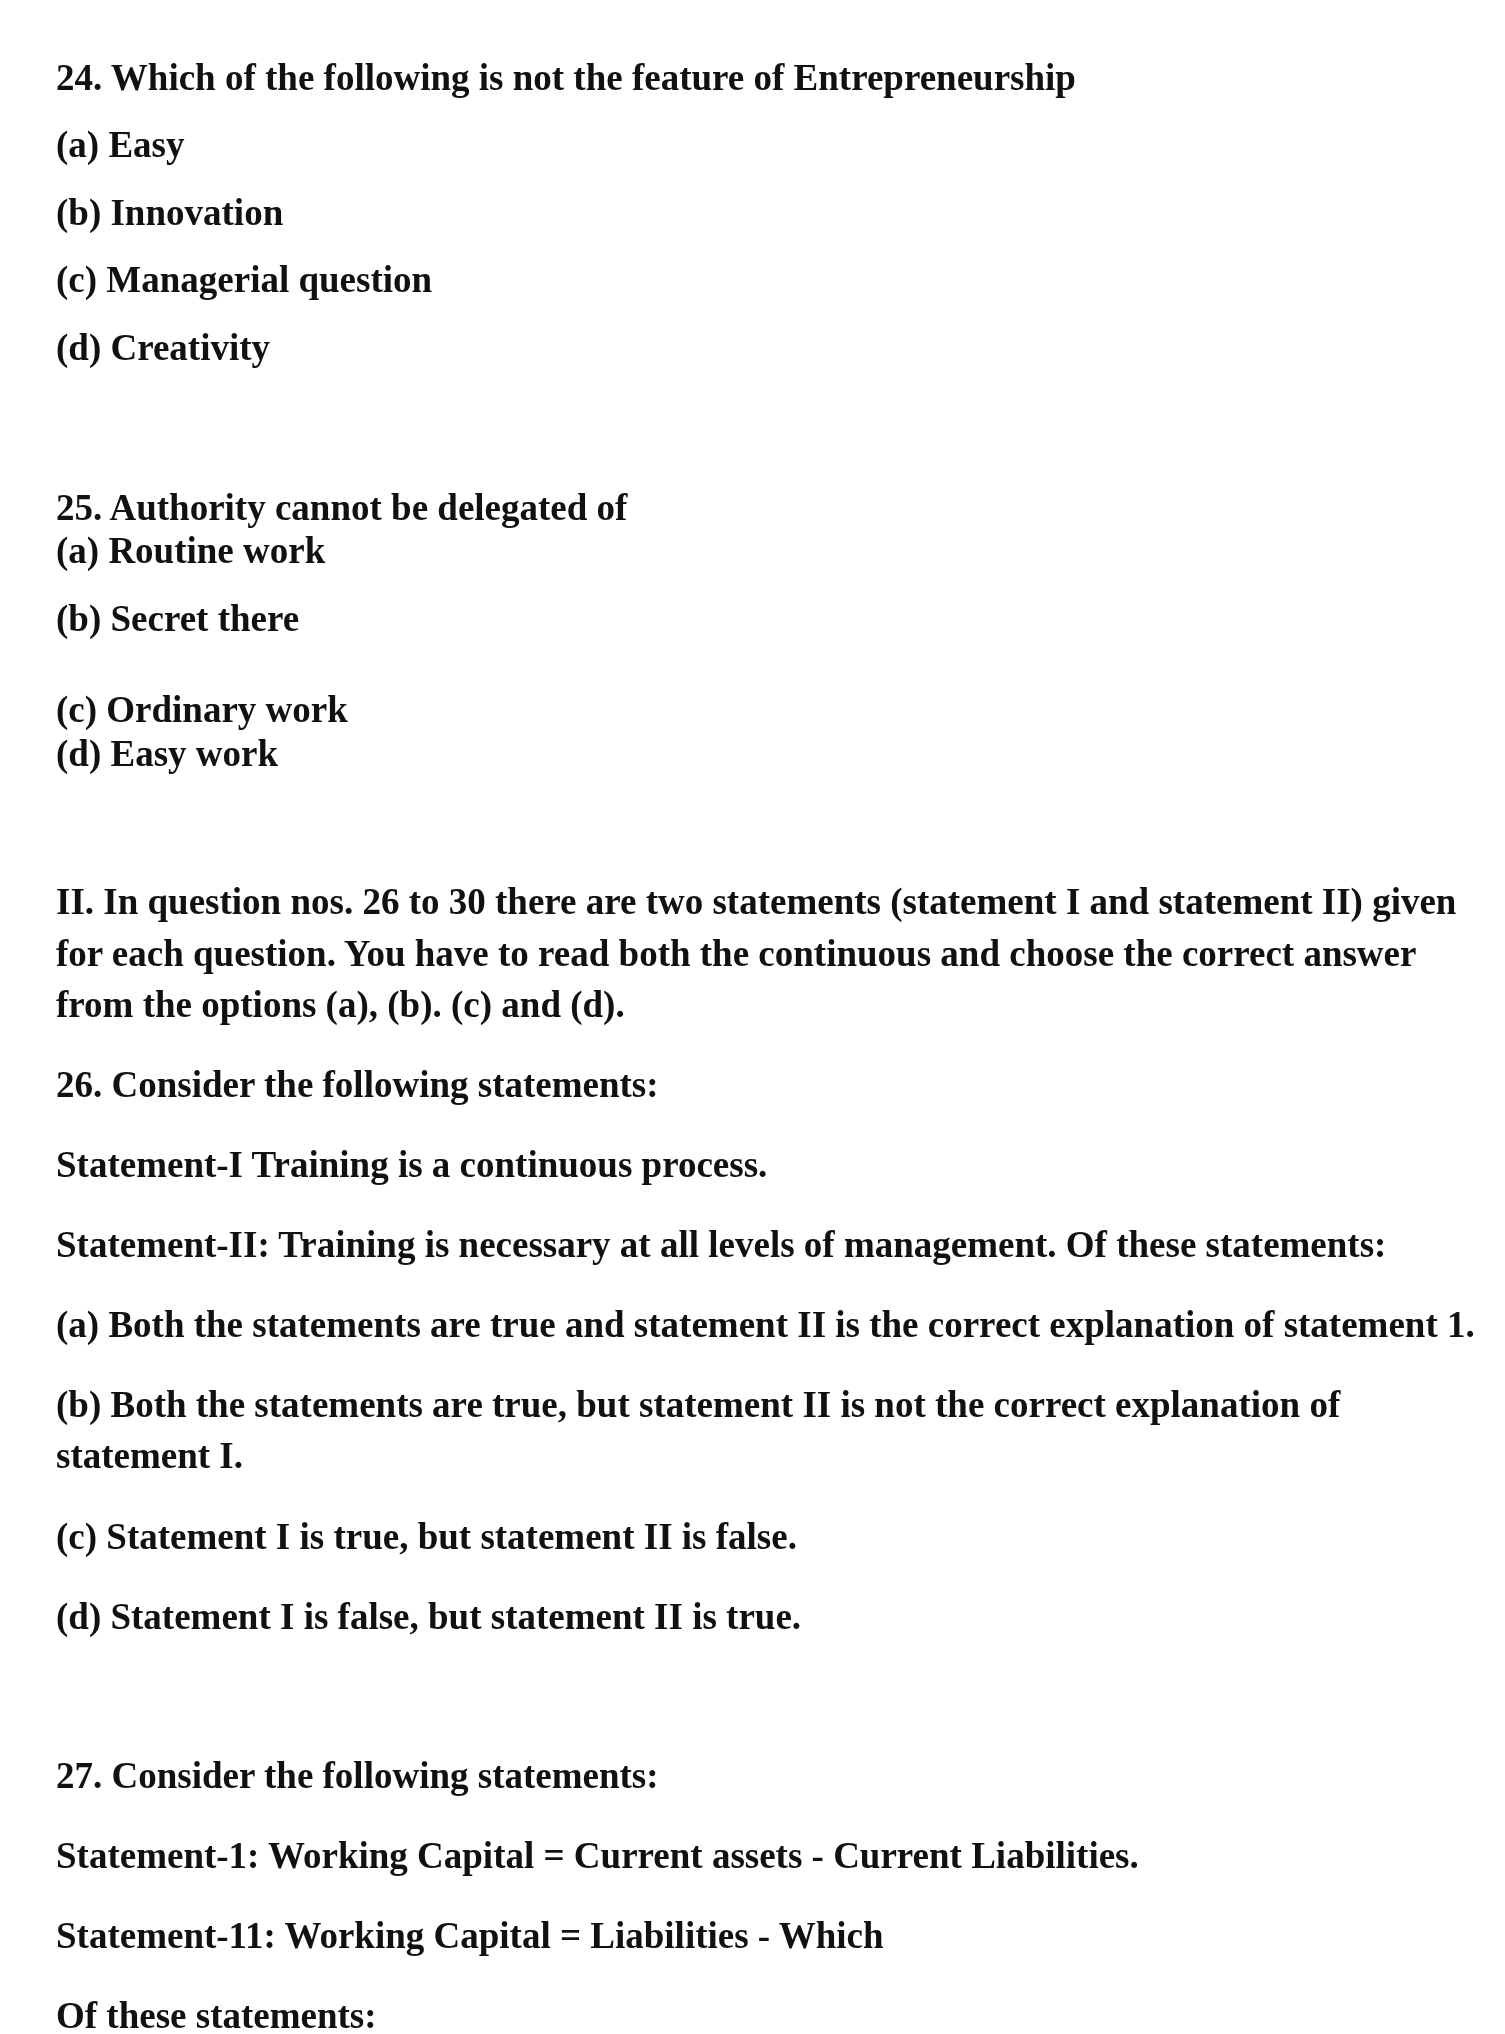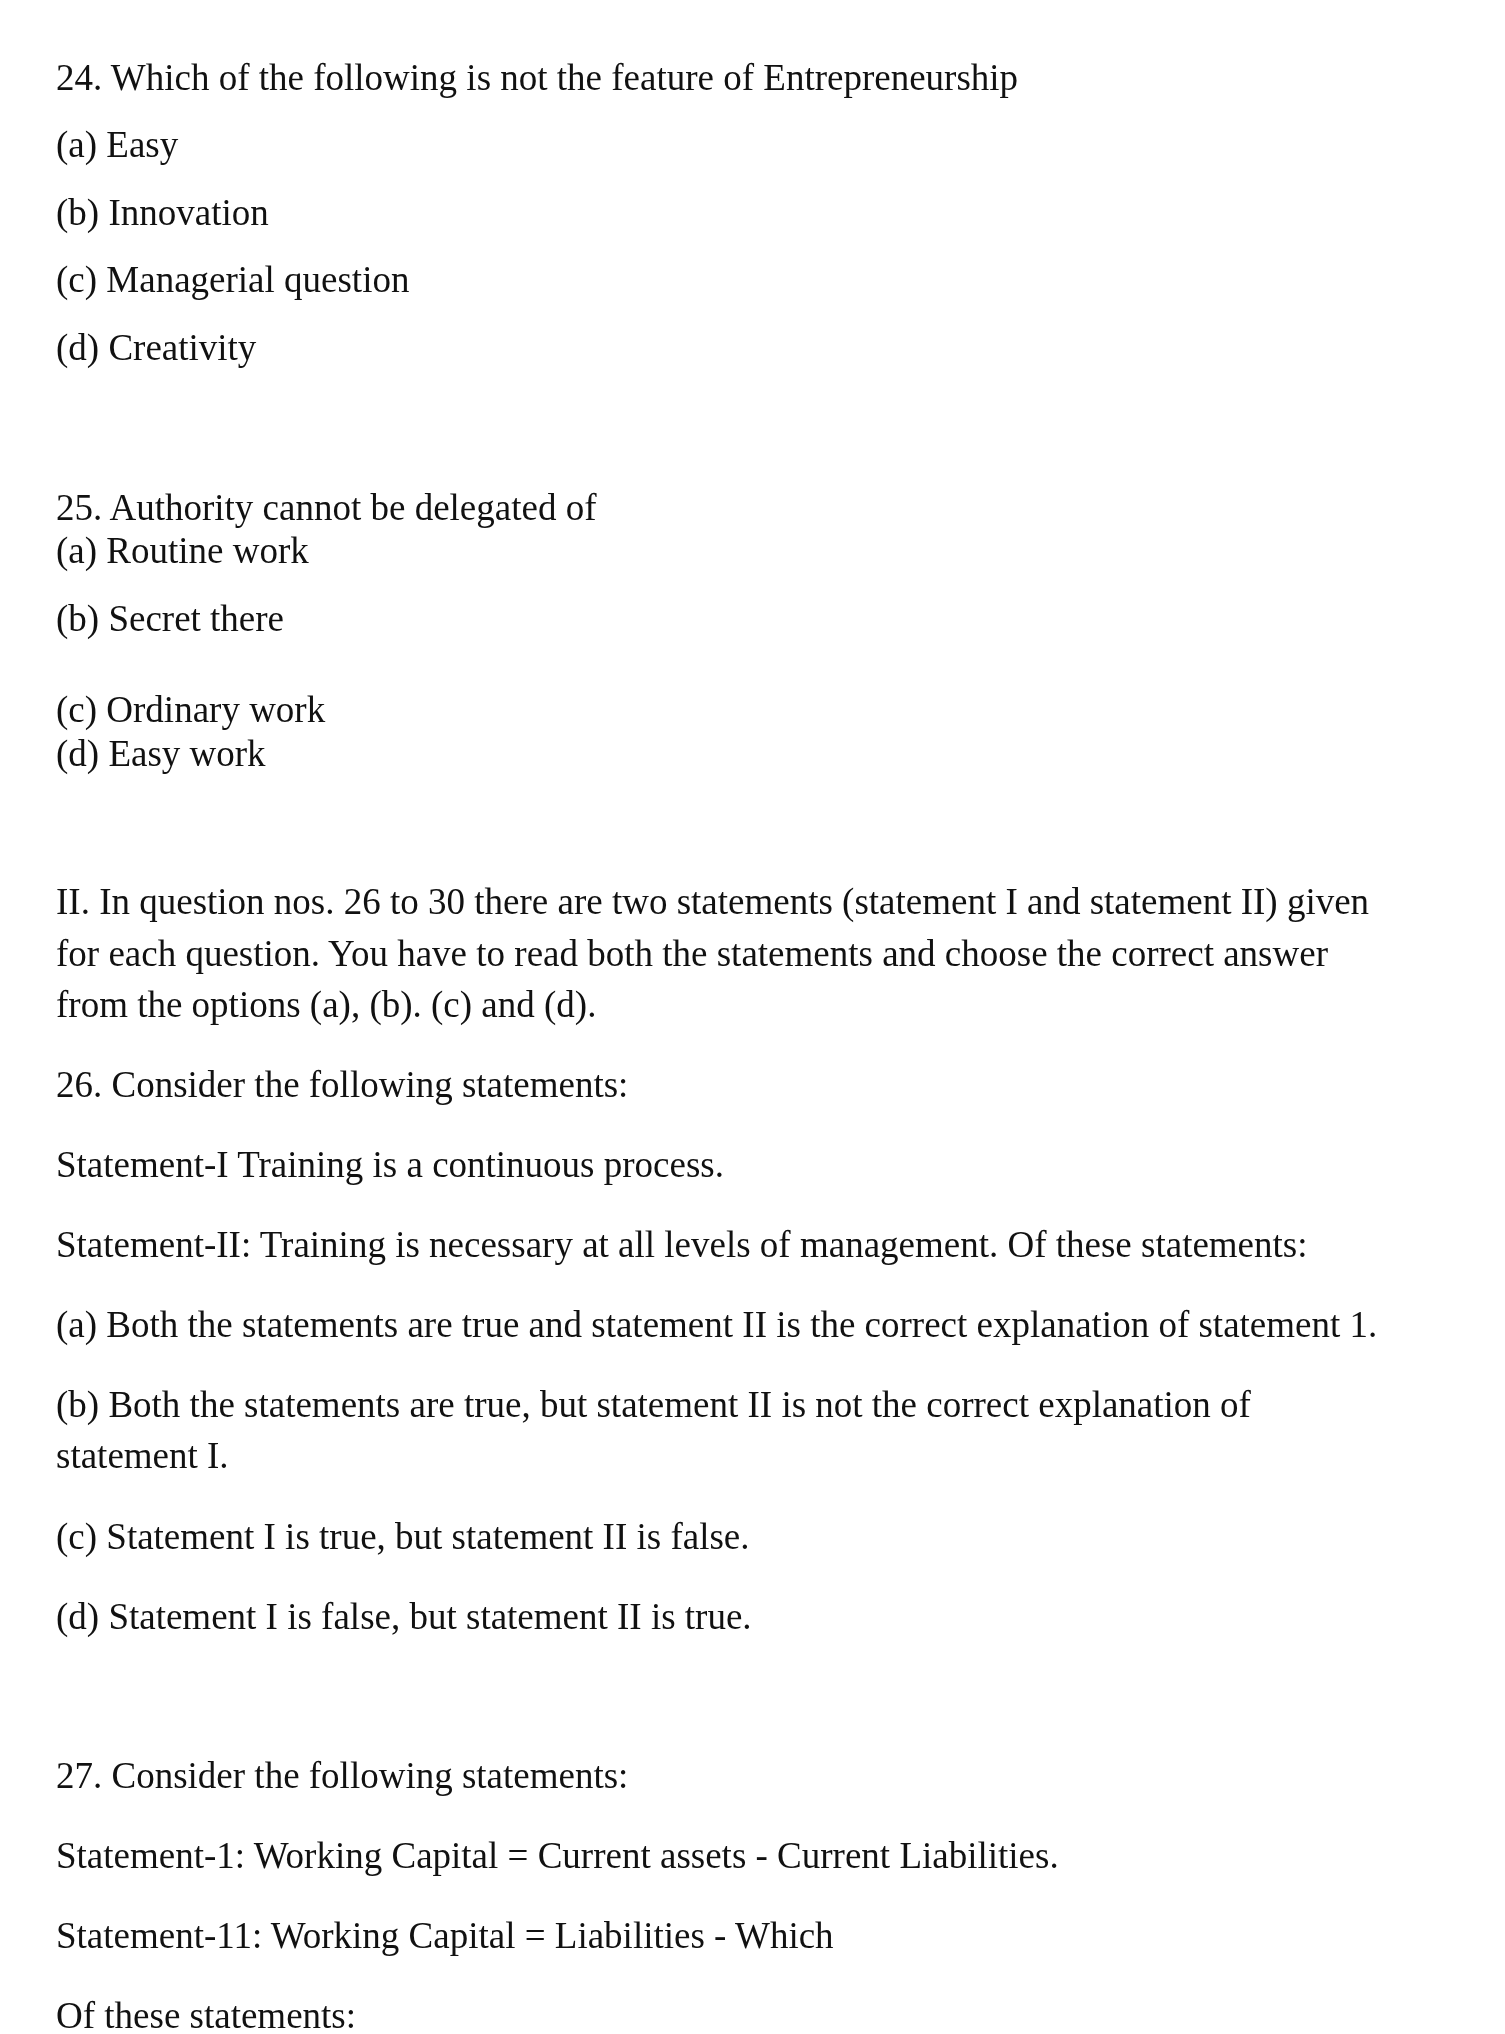--- a/index.html
+++ b/index.html
@@ -15,20 +15,21 @@
       font-family: "Liberation Serif", "DejaVu Serif", serif;
       color: #111111;
     }
     .line {
       position: absolute;
       left: 56px;
       font-size: 37px;
       line-height: 44px;
       white-space: nowrap;
       transform: translateY(-22px);
+      font-weight: bold;
     }
   </style>
 </head>
 <body>
 
 <div>
   <div class="line" style="top:78px">24. Which of the following is not the feature of Entrepreneurship</div>
   <div class="line" style="top:145px">(a) Easy</div>
   <div class="line" style="top:213px">(b) Innovation</div>
   <div class="line" style="top:280px">(c) Managerial question</div>
@@ -38,21 +39,21 @@
 <div>
   <div class="line" style="top:508px">25. Authority cannot be delegated of</div>
   <div class="line" style="top:551px">(a) Routine work</div>
   <div class="line" style="top:619px">(b) Secret there</div>
   <div class="line" style="top:710px">(c) Ordinary work</div>
   <div class="line" style="top:754px">(d) Easy work</div>
 </div>
 
 <div>
   <div class="line" style="top:902px">II. In question nos. 26 to 30 there are two statements (statement I and statement II) given</div>
-  <div class="line" style="top:954px">for each question. You have to read both the statements and choose the correct answer</div>
+  <div class="line" style="top:954px">for each question. You have to read both the continuous and choose the correct answer</div>
   <div class="line" style="top:1005px">from the options (a), (b). (c) and (d).</div>
 </div>
 
 <div>
   <div class="line" style="top:1085px">26. Consider the following statements:</div>
   <div class="line" style="top:1165px">Statement-I Training is a continuous process.</div>
   <div class="line" style="top:1245px">Statement-II: Training is necessary at all levels of management. Of these statements:</div>
   <div class="line" style="top:1325px">(a) Both the statements are true and statement II is the correct explanation of statement 1.</div>
   <div class="line" style="top:1405px">(b) Both the statements are true, but statement II is not the correct explanation of</div>
   <div class="line" style="top:1456px">statement I.</div>

